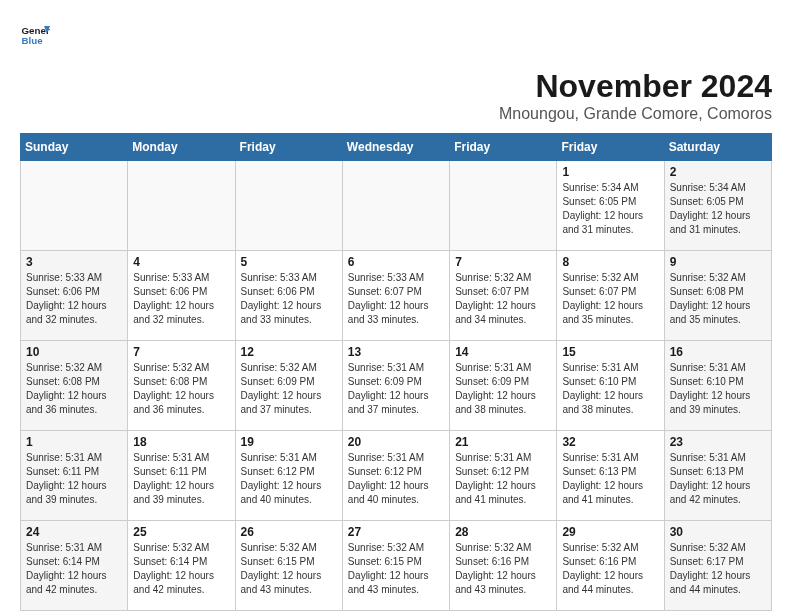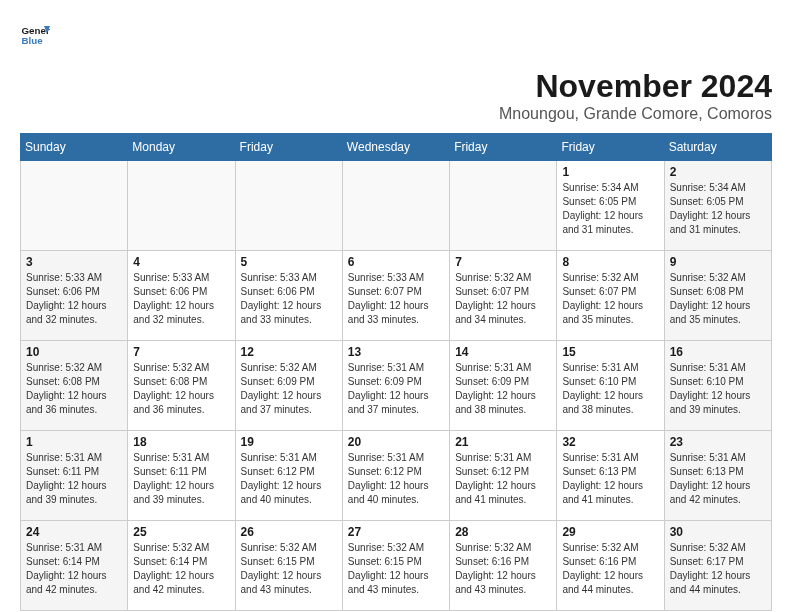--- a/index.html
+++ b/index.html
@@ -39,21 +39,21 @@
       color: #555;
     }
     table {
       width: 100%;
       border-collapse: collapse;
     }
     th {
       background-color: #2e6da4;
       color: #fff;
       font-size: 12px;
-      font-weight: normal;
+      font-weight: bold;
       padding: 6px 4px;
       text-align: left;
       border: 1px solid #2e6da4;
     }
     td {
       vertical-align: top;
       border: 1px solid #ccc;
       padding: 4px 5px;
       width: calc(100% / 7);
       min-height: 80px;

